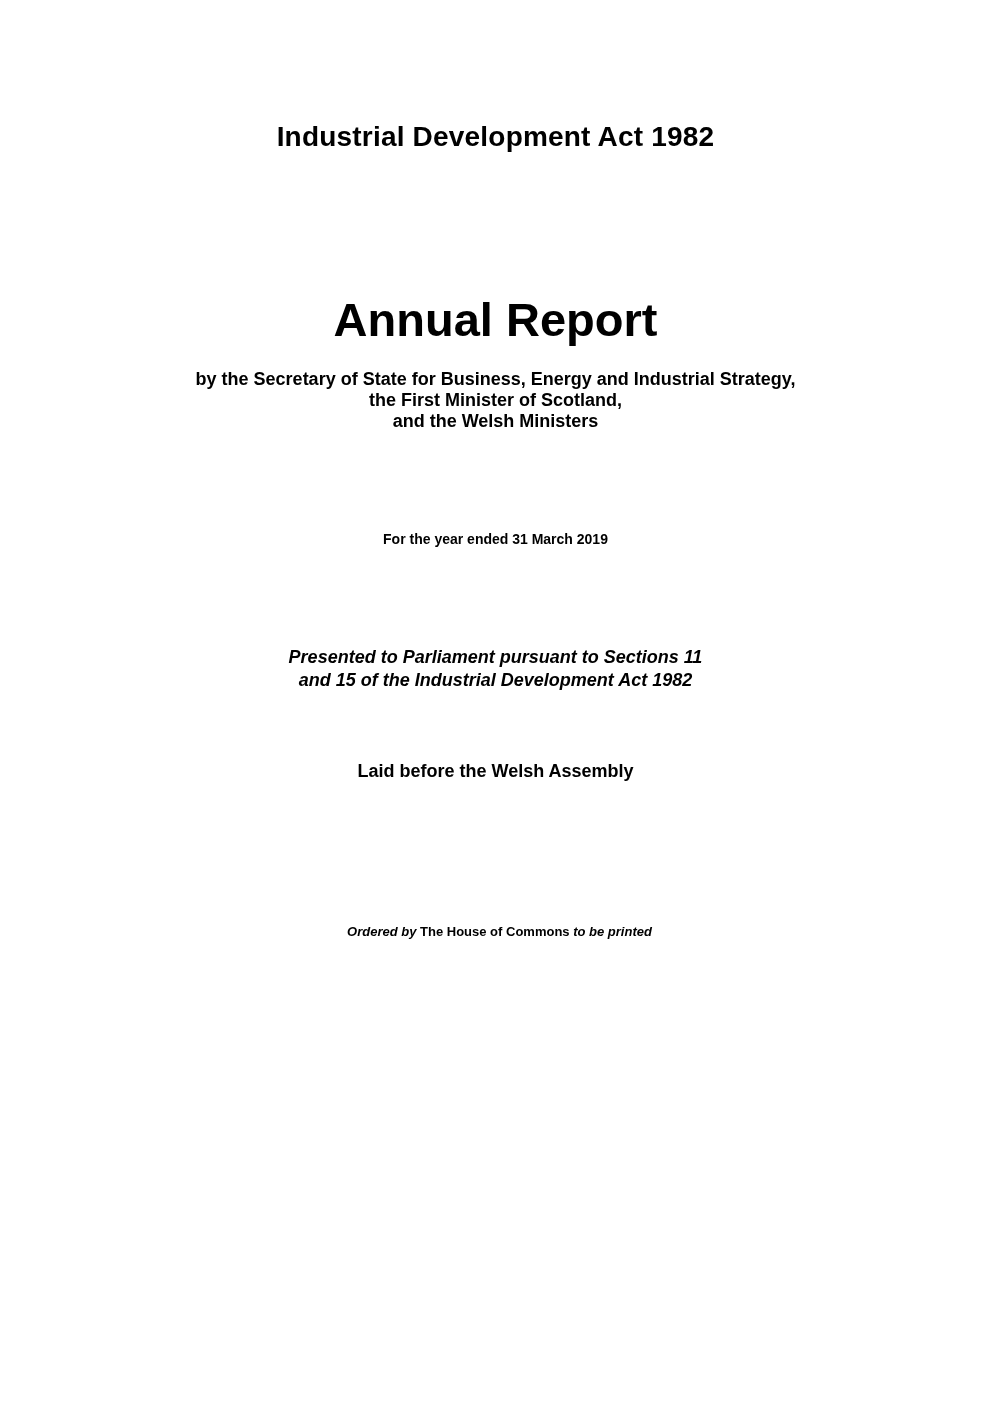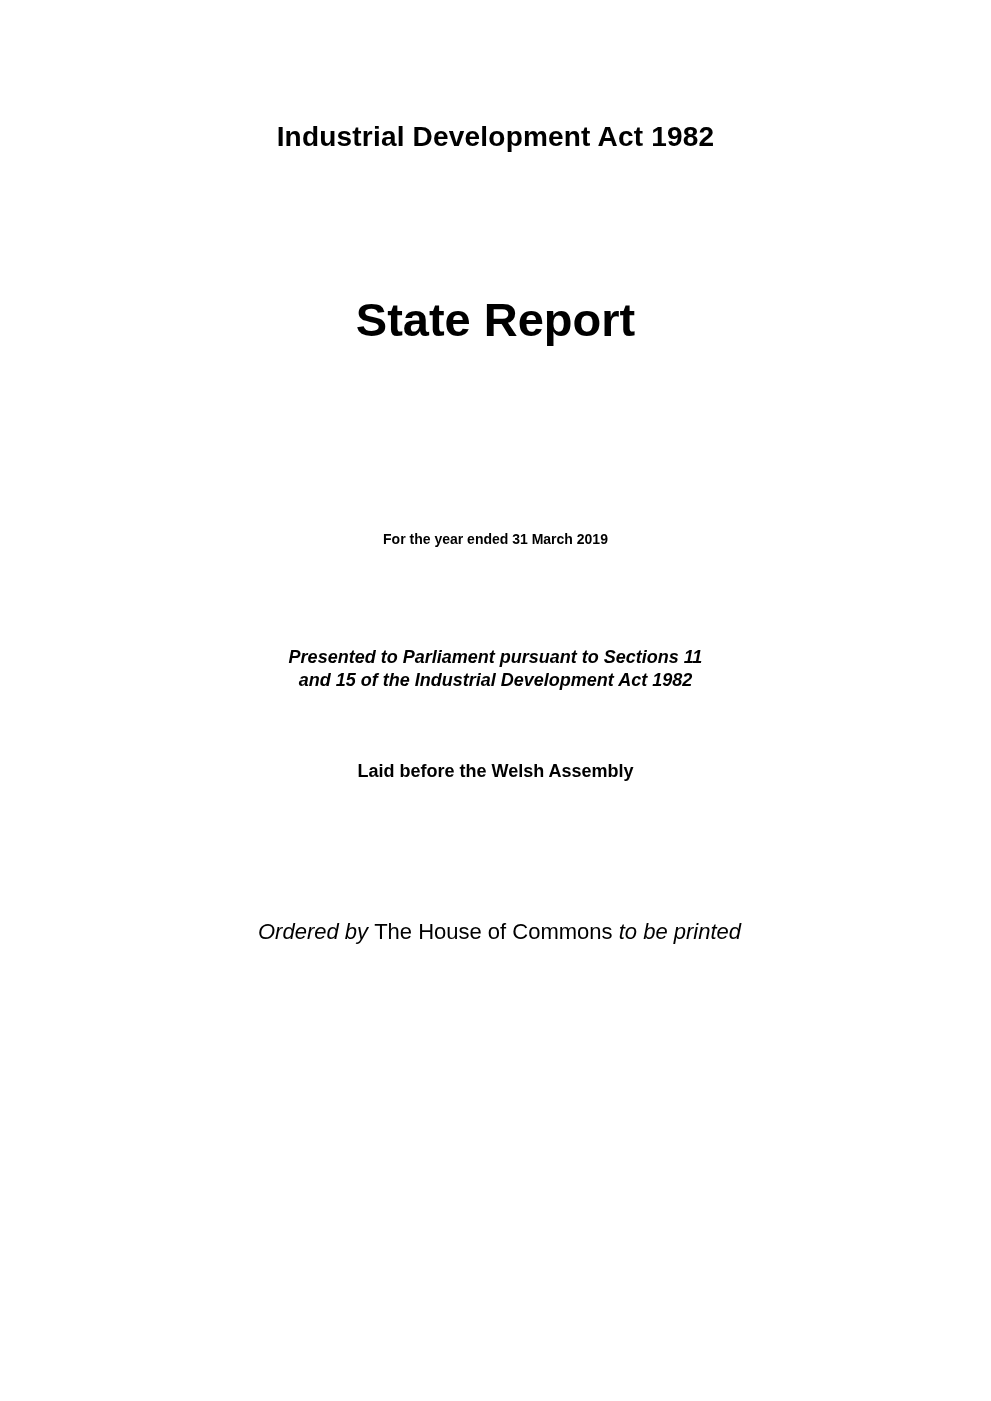--- a/index.html
+++ b/index.html
@@ -58,22 +58,22 @@
     font-weight: bold;
     font-style: italic;
   }
   .laid-welsh {
     top: 761px;
     font-size: 18px;
     font-weight: bold;
   }
   .ordered-block {
     top: 920px;
-    font-size: 22px;
-    font-weight: normal;
+    font-size: 13px;
+    font-weight: bold;
     line-height: 24px;
     padding-left: 8px;
   }
   .ordered-block .it { font-style: italic; }
   .ordered-block .up { font-style: normal; }
   .hc-number {
     position: absolute;
     left: 148px;
     top: 1148px;
     font-size: 18px;
@@ -81,22 +81,27 @@
     text-decoration: underline;
   }
 </style>
 </head>
 <body>
 
 <div class="page">
 
   <div class="centered act-title">Industrial Development Act 1982</div>
 
-  <div class="centered main-title">State Report</div>
+  <div class="centered main-title">Annual Report</div>
 
+  <div class="centered by-block">
+    <div>by the Secretary of State for Business, Energy and Industrial Strategy,</div>
+    <div>the First Minister of Scotland,</div>
+    <div>and the Welsh Ministers</div>
+  </div>
 
   <div class="centered year-line">For the year ended 31 March 2019</div>
 
   <div class="centered presented-block">
     <div>Presented to Parliament pursuant to Sections 11</div>
     <div>and 15 of the Industrial Development Act 1982</div>
   </div>
 
 
   <div class="centered laid-welsh">Laid before the Welsh Assembly</div>

